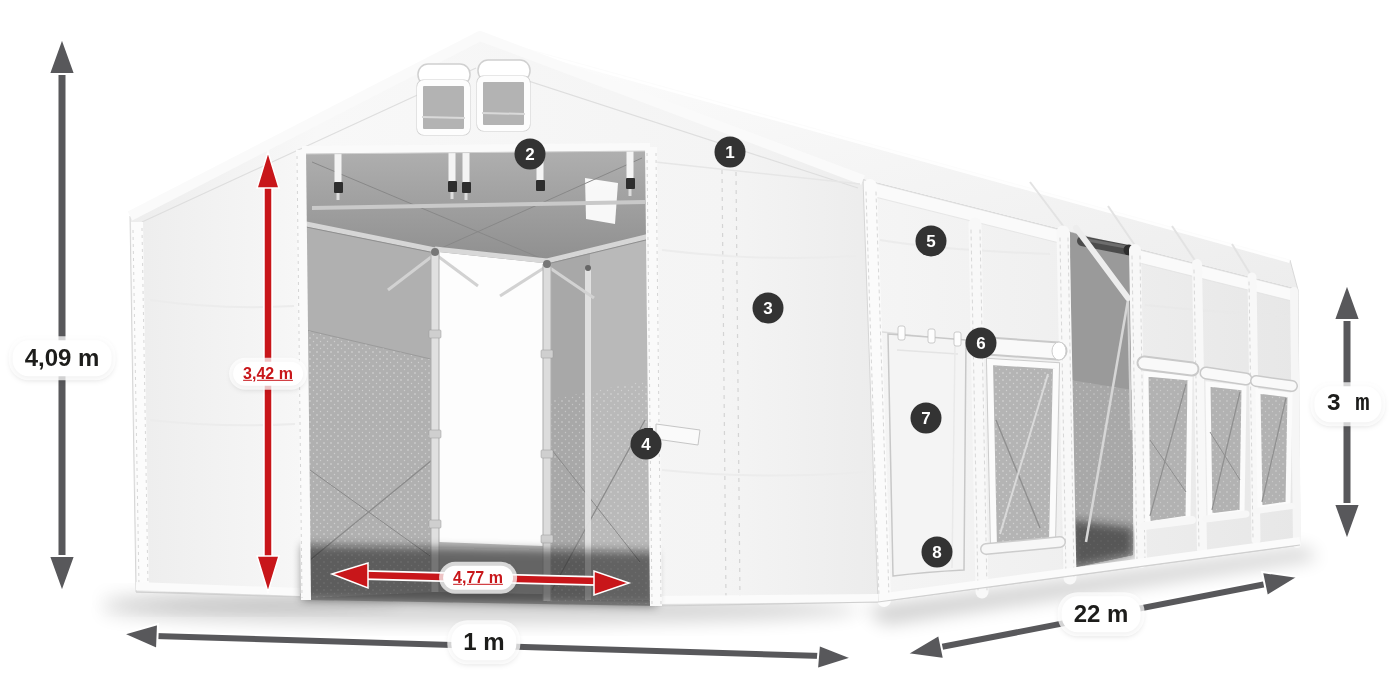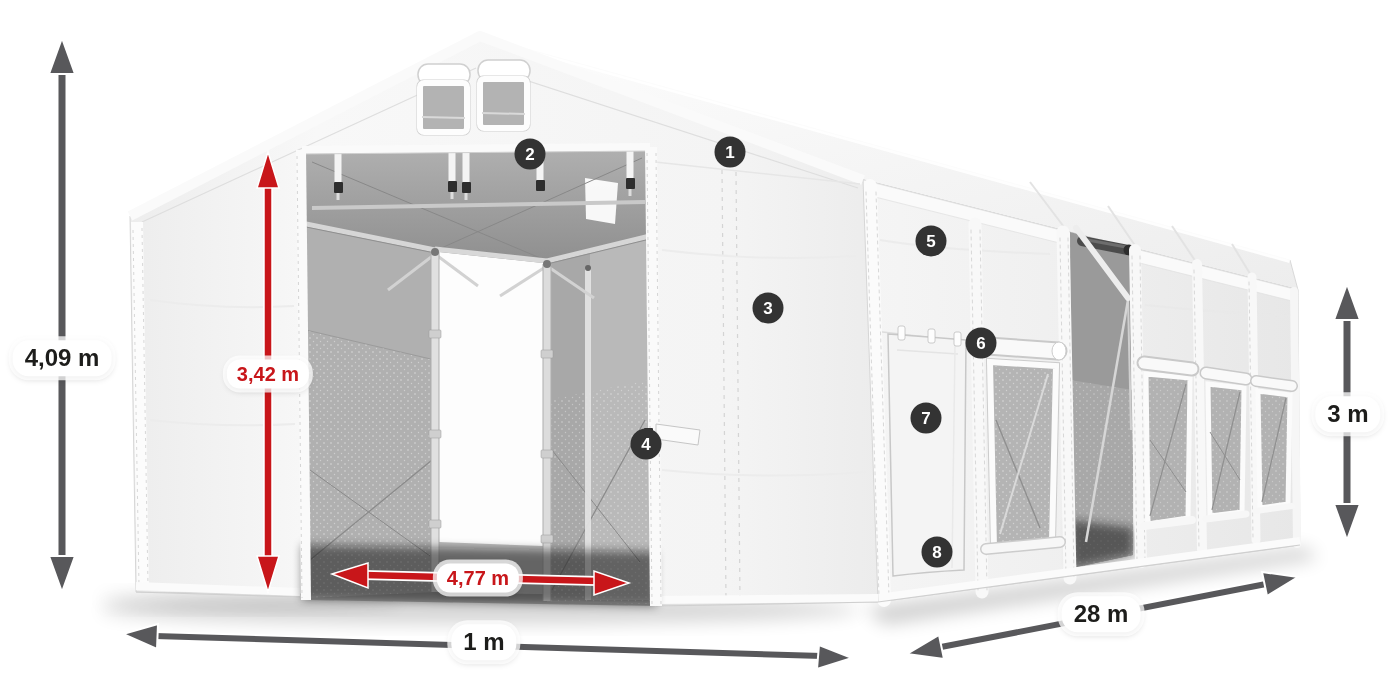--- a/index.html
+++ b/index.html
@@ -17,21 +17,21 @@
   }
   .art{position:absolute;left:0;top:0;}
   .dim-label{
     position:absolute;transform:translate(-50%,-50%);
     background:var(--label-bg);color:var(--label-fg);
     font-weight:bold;font-size:24px;line-height:1.15;white-space:nowrap;
     padding:4px 12px;border-radius:16px;
     box-shadow:0 0 0 4px rgba(255,255,255,.75), 0 2px 7px rgba(0,0,0,.25);
     z-index:30;
   }
-  .dim-label.red{color:var(--dim-red);font-size:20px;padding:3px 10px;border-radius:13px;}
+  .dim-label.red{color:var(--dim-red);font-size:16px;padding:3px 10px;border-radius:13px;text-decoration:underline;}
   .badge{
     position:absolute;transform:translate(-50%,-50%);
     width:31px;height:31px;border-radius:50%;
     background:var(--badge-bg);color:var(--badge-fg);
     font-weight:bold;font-size:17px;
     display:flex;align-items:center;justify-content:center;
     z-index:40;
   }
 </style>
 </head>
@@ -353,22 +353,22 @@
         <polygon points="1347,284 1334,320 1360,320" fill="var(--dim-gray)" stroke="#ffffff" stroke-width="2"></polygon>
         <polygon points="1347,540 1334,504 1360,504" fill="var(--dim-gray)" stroke="#ffffff" stroke-width="2"></polygon>
       </g>
     </g>
   </svg>
 
   <div class="dim-label" style="left:62px;top:318px;margin-top:40px;">4,09 m</div>
   <div class="dim-label red" style="left:268px;top:374px;">3,42 m</div>
   <div class="dim-label red" style="left:478px;top:578px;">4,77 m</div>
   <div class="dim-label" style="left:484px;top:642px;">1 m</div>
-  <div class="dim-label" style="left:1101px;top:614px;">28 m</div>
-  <div class="dim-label" style="left:1348px;top:414px;">3 m</div>
+  <div class="dim-label" style="left:1101px;top:614px;">22 m</div>
+  <div class="dim-label" style="left:1348px;top:404px;font-family:Liberation Mono, monospace;">3 m</div>
 
   <div class="badge" style="left:730px;top:152px;">1</div>
   <div class="badge" style="left:530px;top:154px;">2</div>
   <div class="badge" style="left:768px;top:308px;">3</div>
   <div class="badge" style="left:646px;top:444px;">4</div>
   <div class="badge" style="left:931px;top:241px;">5</div>
   <div class="badge" style="left:981px;top:343px;">6</div>
   <div class="badge" style="left:926px;top:418px;">7</div>
   <div class="badge" style="left:937px;top:552px;">8</div>
 

